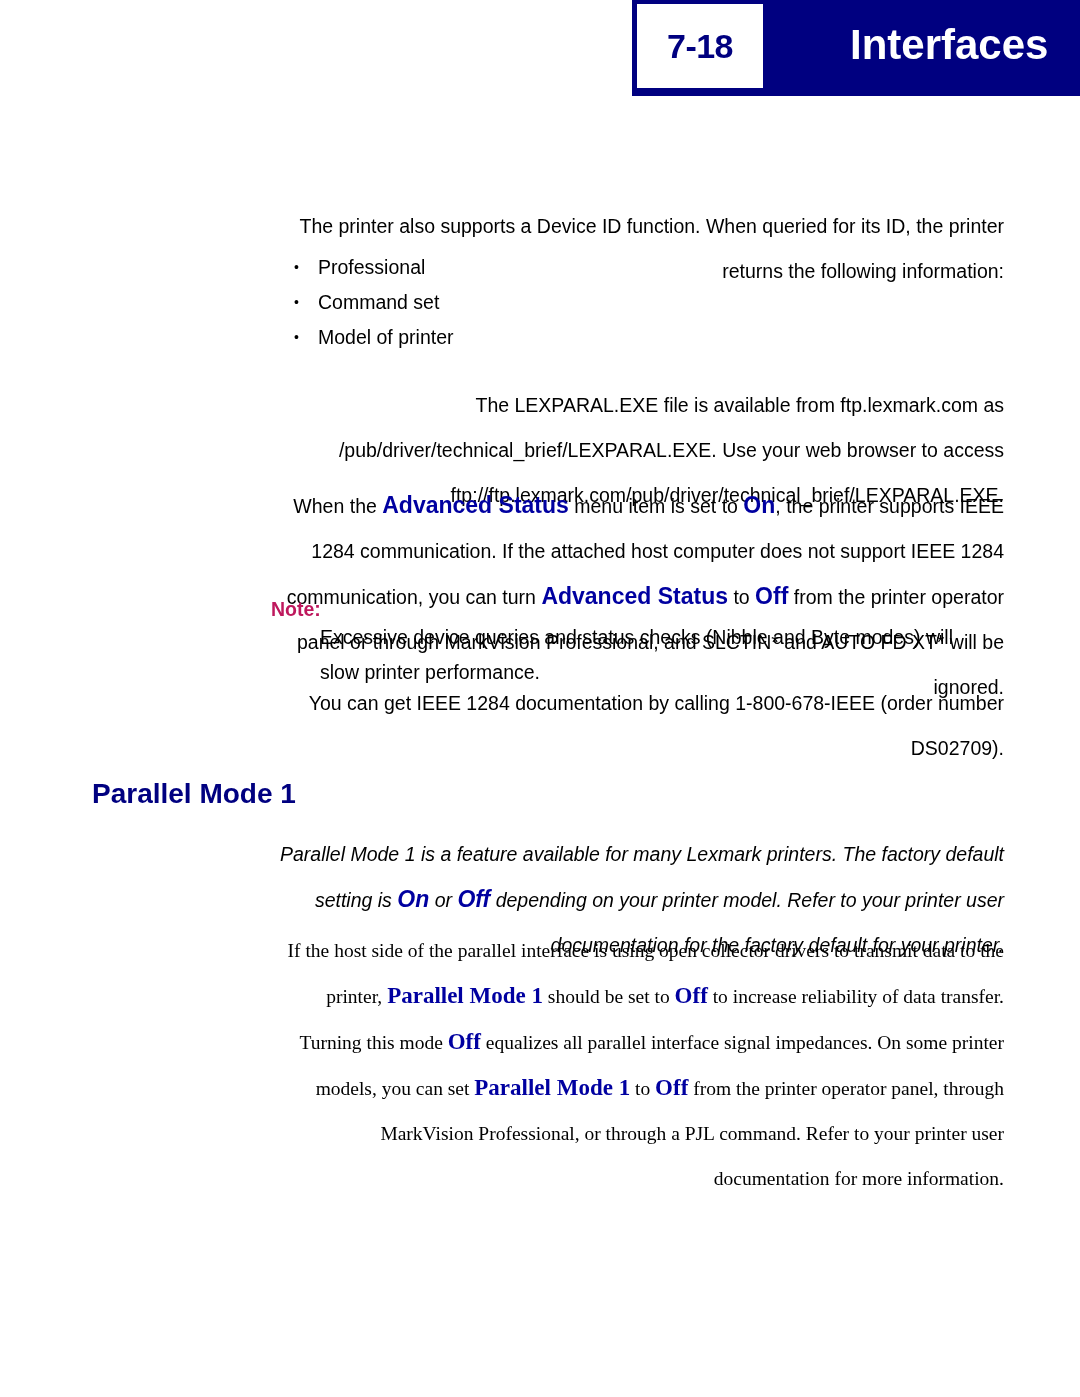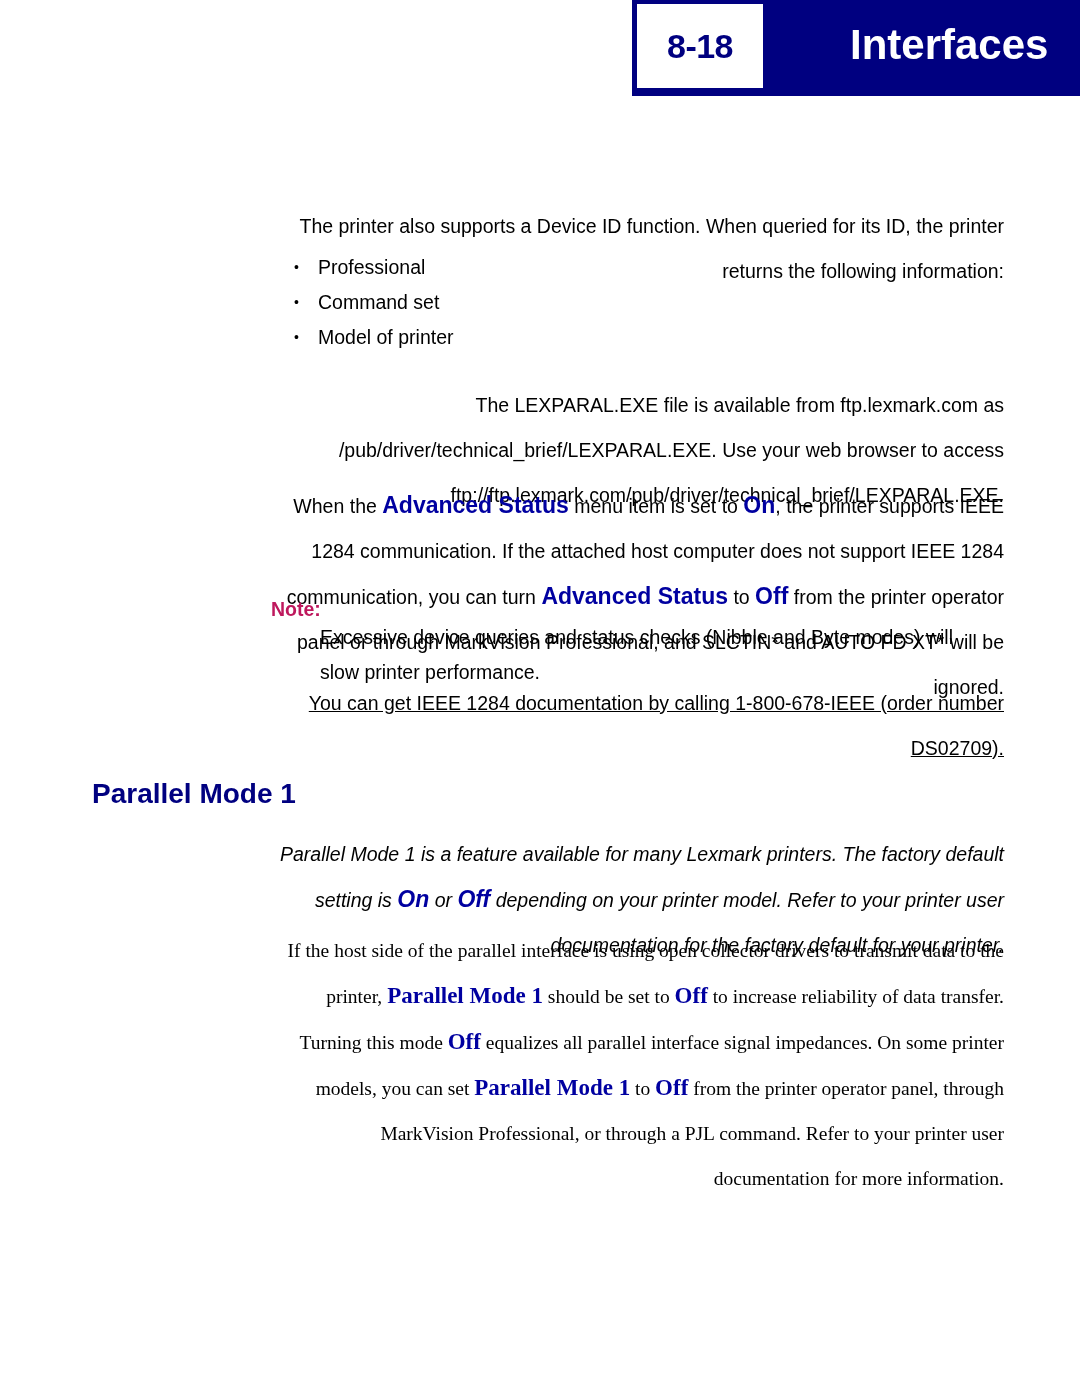--- a/index.html
+++ b/index.html
@@ -135,31 +135,31 @@
     color: #0000A0;
     font-size: 23px;
   }
 
   
   #para-device-id   { top: 184px; }
   #list-device-id   { top: 250px; }
   #para-lexparal    { top: 363px; }
   #para-advstatus   { top: 463px; }
   #note-queries     { top: 592px; }
-  #para-ieee-doc    { top: 661px; text-decoration: underline; }
+  #para-ieee-doc    { top: 661px; }
   #heading-parallel { top: 757px; }
   #para-pm1-default { top: 812px; font-style: italic; }
   #para-pm1-open    { top: 908px; font-family: Liberation Serif, serif; }
 </style>
 </head>
 <body>
 
 <div class="page-header">
   <div class="page-number-box">
-    <span class="page-number-text">8-18</span>
+    <span class="page-number-text">7-18</span>
   </div>
   <div class="chapter-title">Interfaces</div>
 </div>
 
 <div class="content">
 
   <p class="para" id="para-device-id">The printer also supports a Device ID function. When queried for its ID, the printer returns the following information:</p>
 
   <ul class="bullet-list" id="list-device-id">
     <li class="bullet-item">

